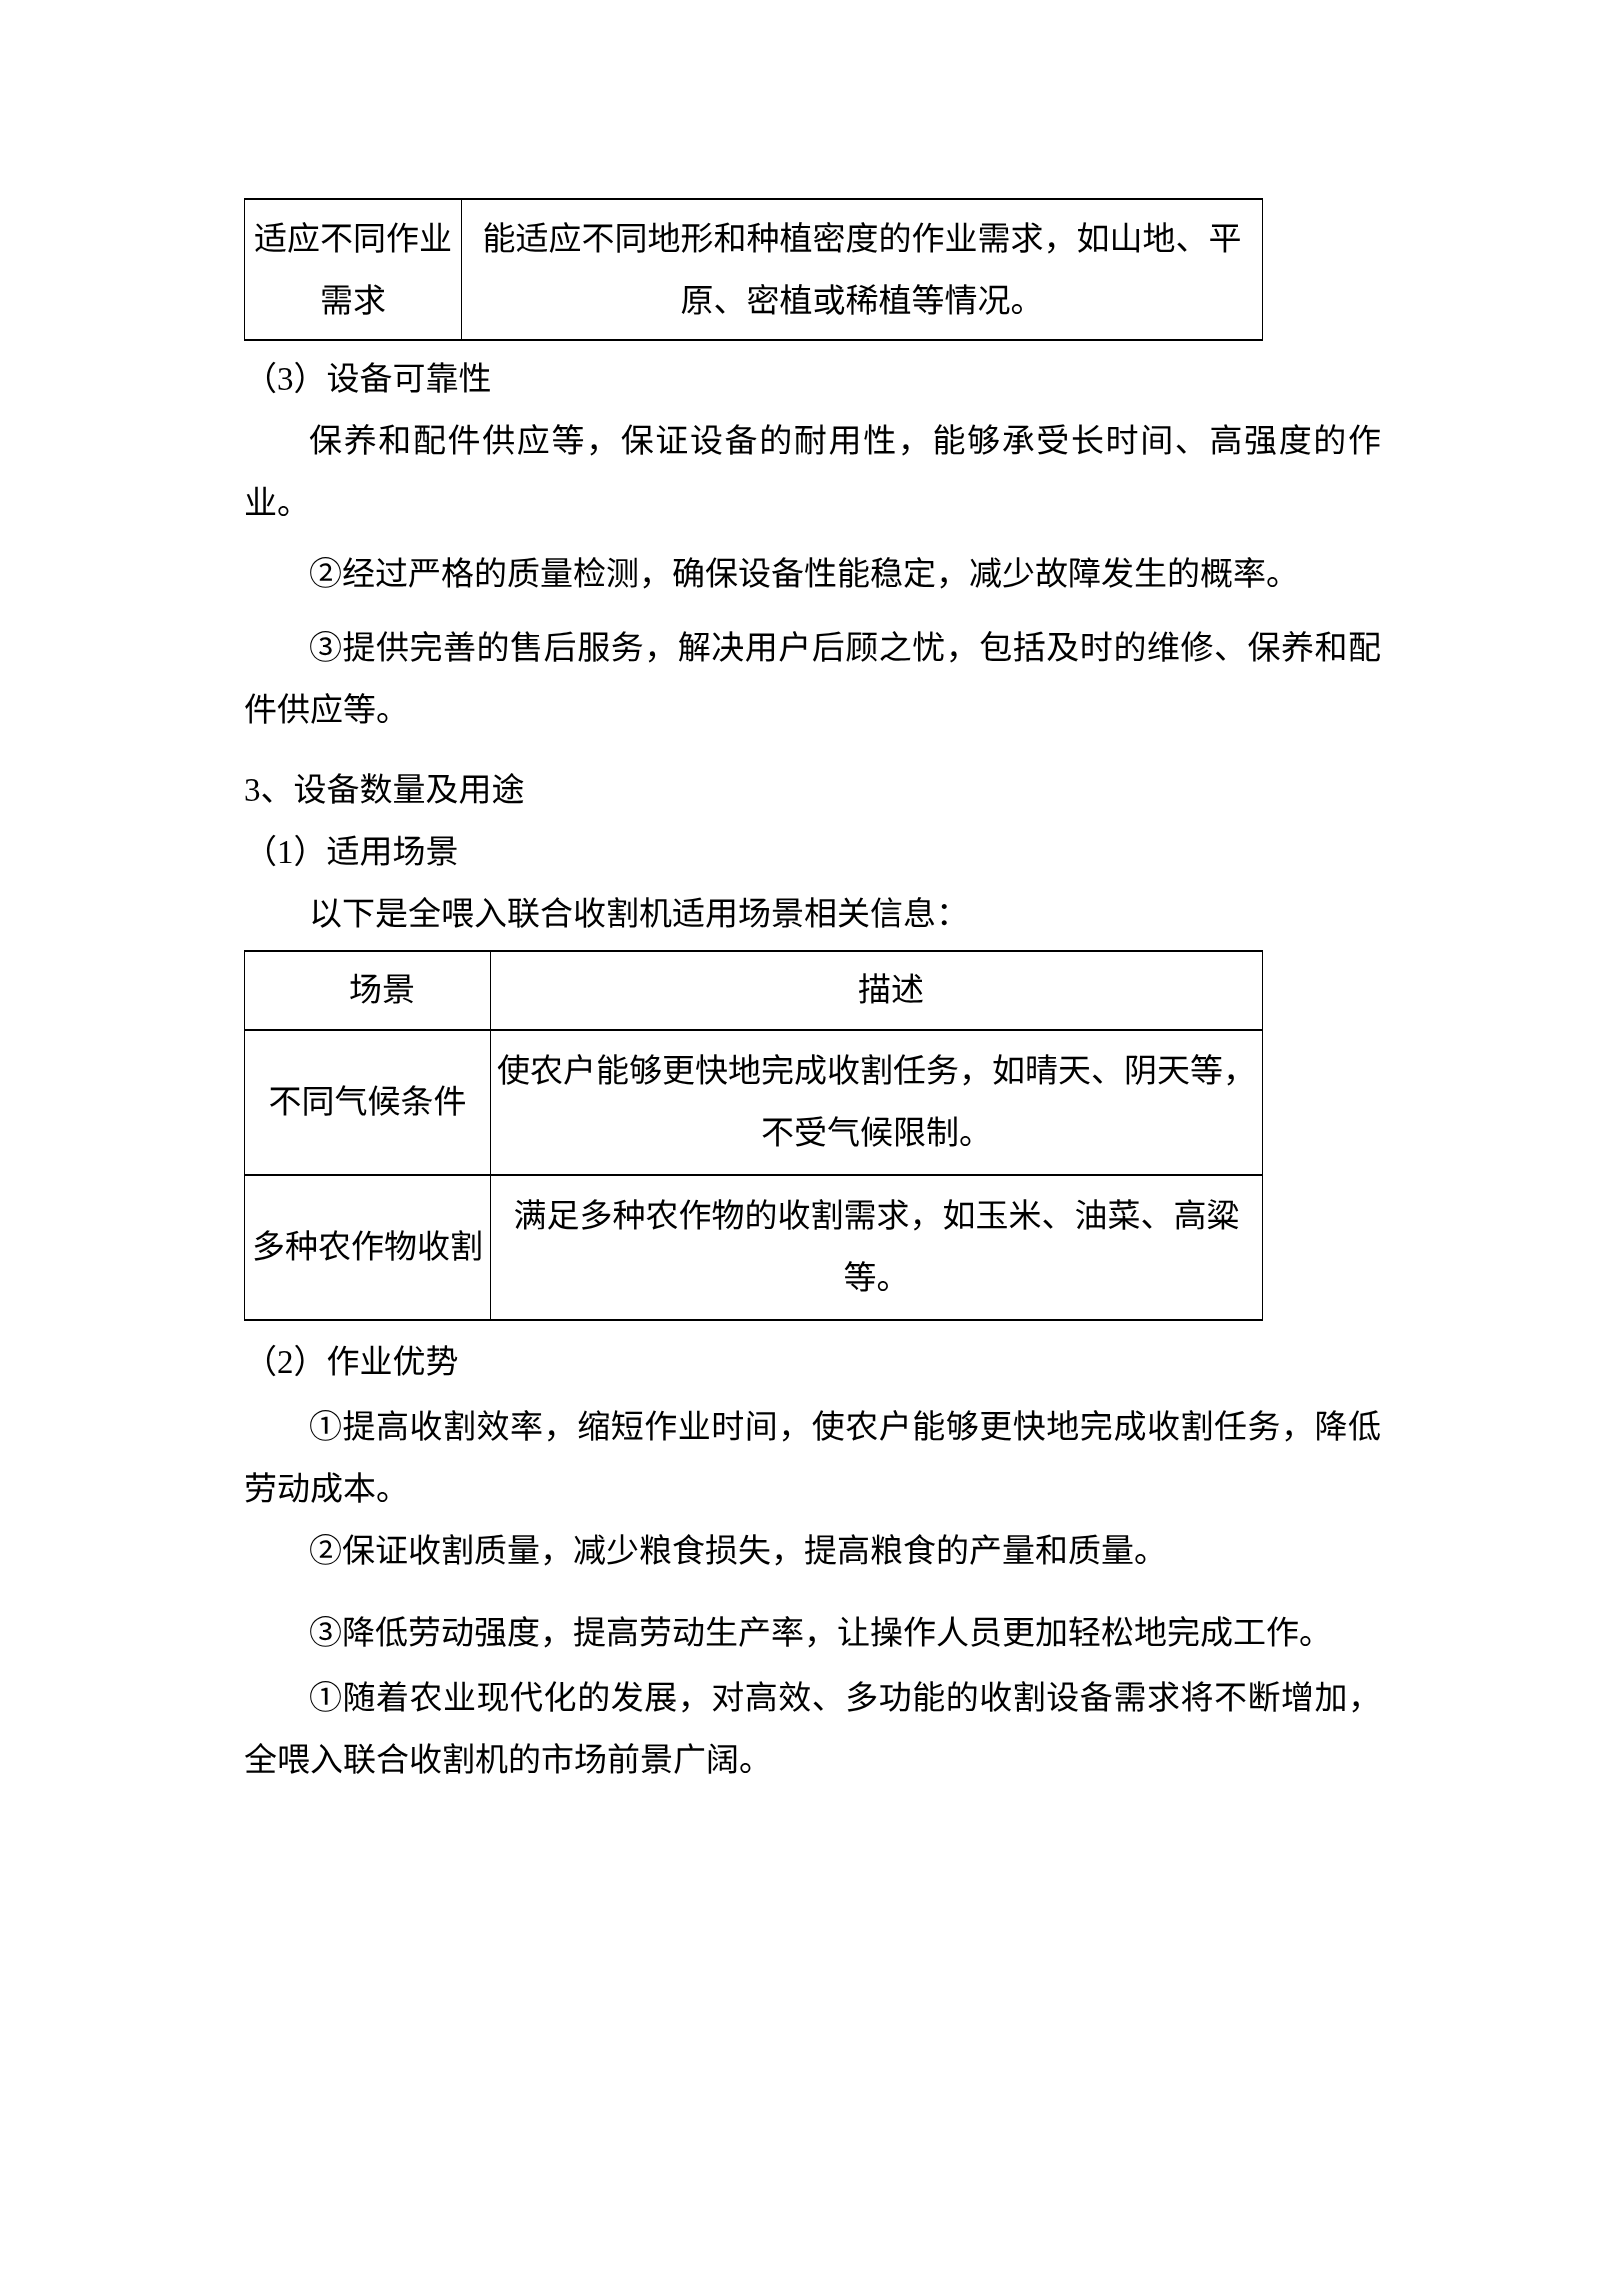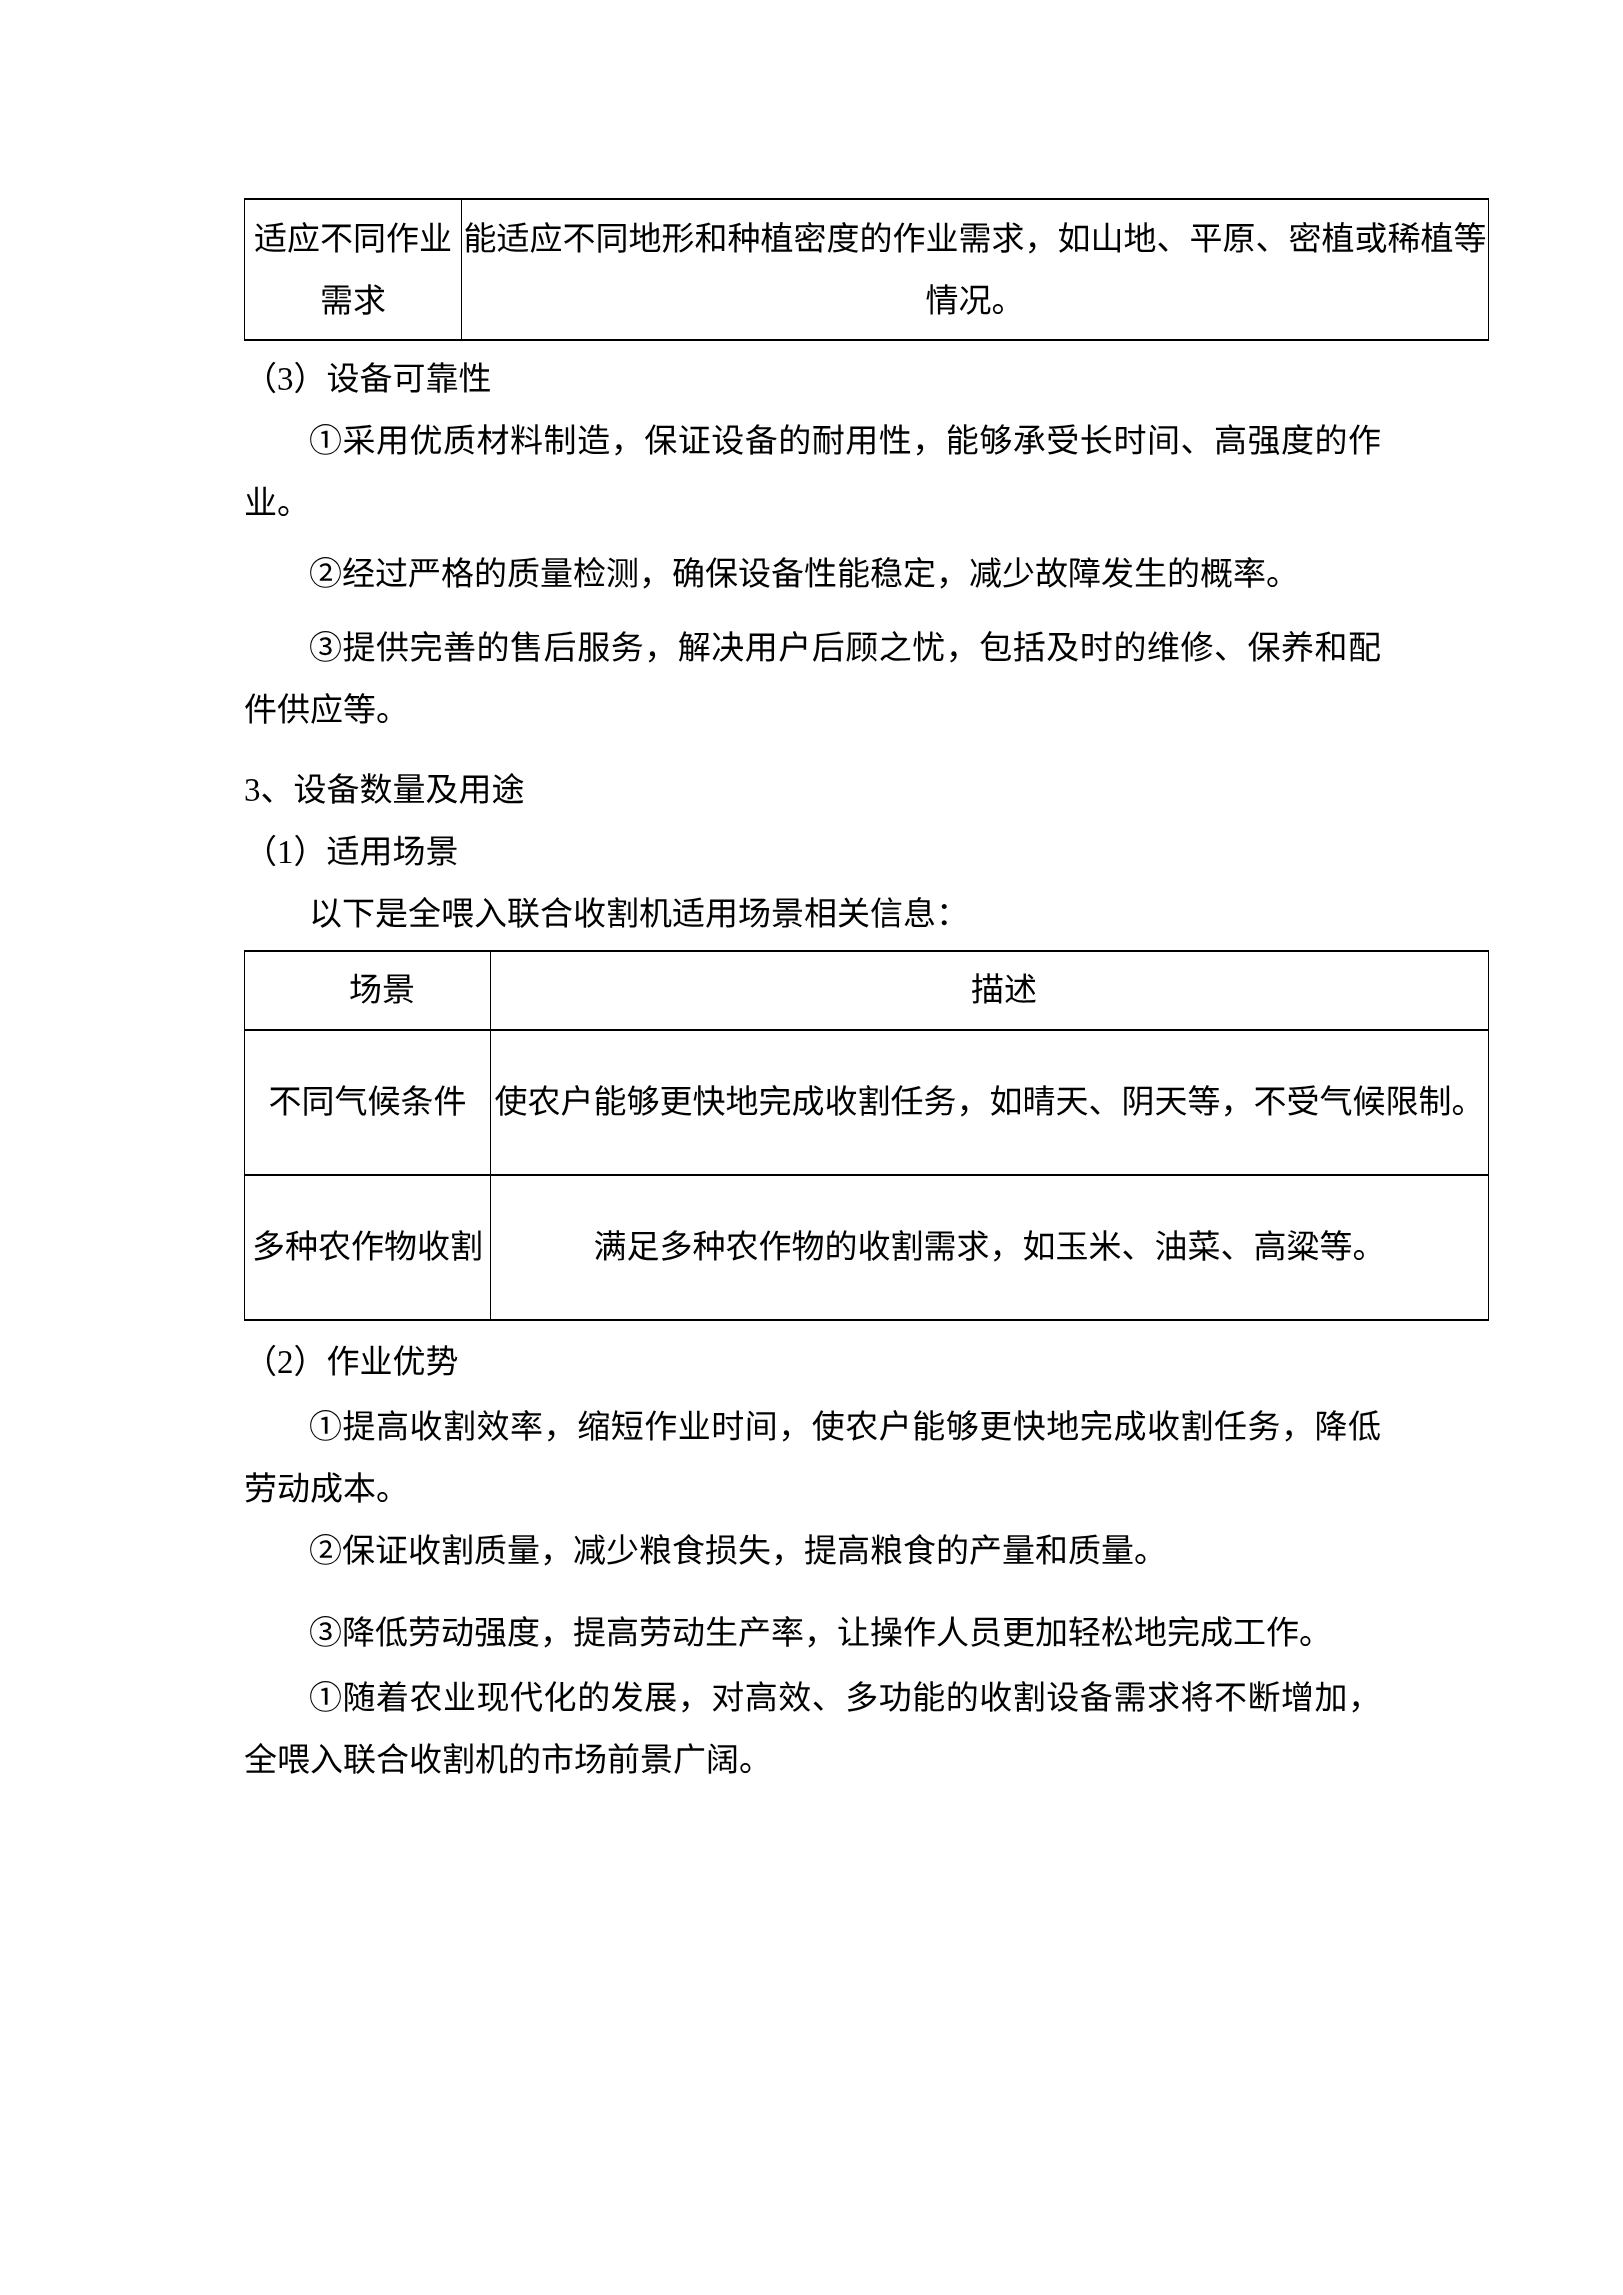--- a/index.html
+++ b/index.html
@@ -15,21 +15,21 @@
   }
   .content {
     position:absolute;
     left:244px; top:0;
     width:1137px;
   }
   .para   { margin:0; text-align:justify; text-indent:65px; }
   .flush  { margin:0; text-align:justify; text-indent:0; }
   .doc-table {
     border-collapse:collapse;
-    width:1245px;
+    width:1019px;
     table-layout:fixed;
   }
   .doc-table td {
     border:1.3px solid #000;
     border-top-width:2px;
     border-bottom-width:2px;
     vertical-align:middle;
     text-align:center;
     padding:0;
   }
@@ -61,21 +61,21 @@
     <table class="doc-table m-table1">
       <tbody>
         <tr class="t1-row">
           <td class="col-scene">适应不同作业需求</td>
           <td class="t1-desc">能适应不同地形和种植密度的作业需求，如山地、平原、密植或稀植等情况。</td>
         </tr>
       </tbody>
     </table>
 
     <p class="flush m-h-rel">（3）设备可靠性</p>
-    <p class="para">①采用优质材料制造，保证设备的耐用性，能够承受长时间、高强度的作业。</p>
+    <p class="para">保养和配件供应等，保证设备的耐用性，能够承受长时间、高强度的作业。</p>
     <p class="para m-p2">②经过严格的质量检测，确保设备性能稳定，减少故障发生的概率。</p>
     <p class="para m-p3">③提供完善的售后服务，解决用户后顾之忧，包括及时的维修、保养和配件供应等。</p>
 
     <p class="flush m-h-qty">3、设备数量及用途</p>
     <p class="flush">（1）适用场景</p>
     <p class="para m-intro">以下是全喂入联合收割机适用场景相关信息：</p>
 
     <table class="doc-table m-table2">
       <tbody>
         <tr class="t2-head">

